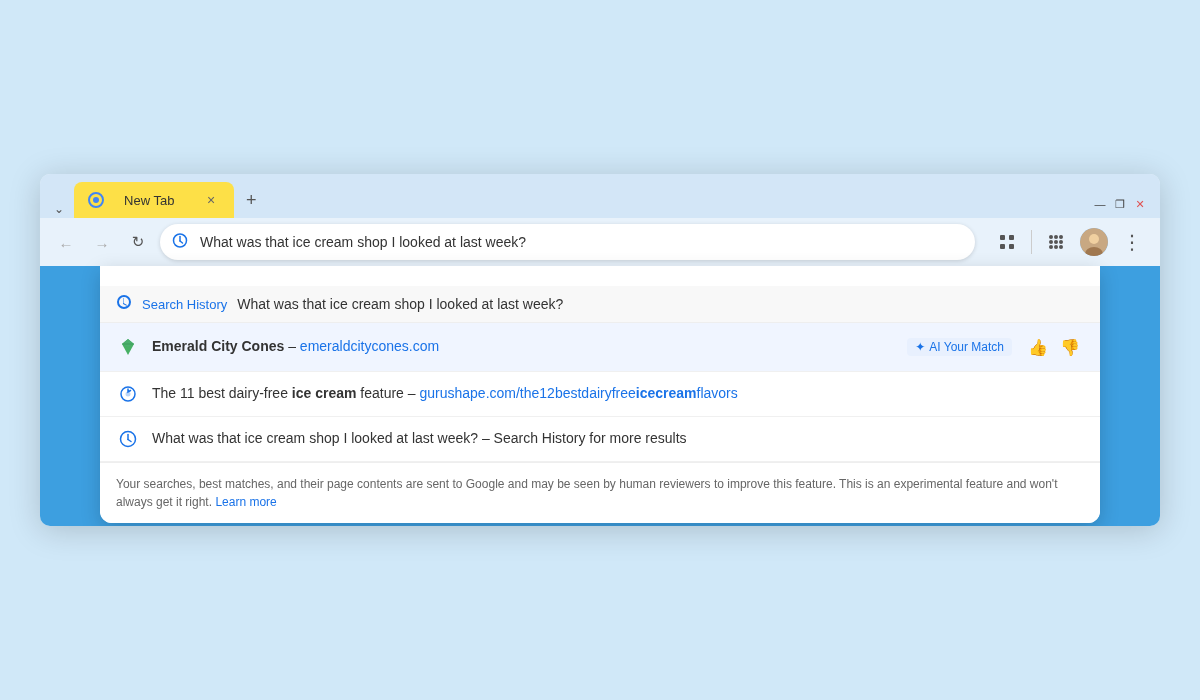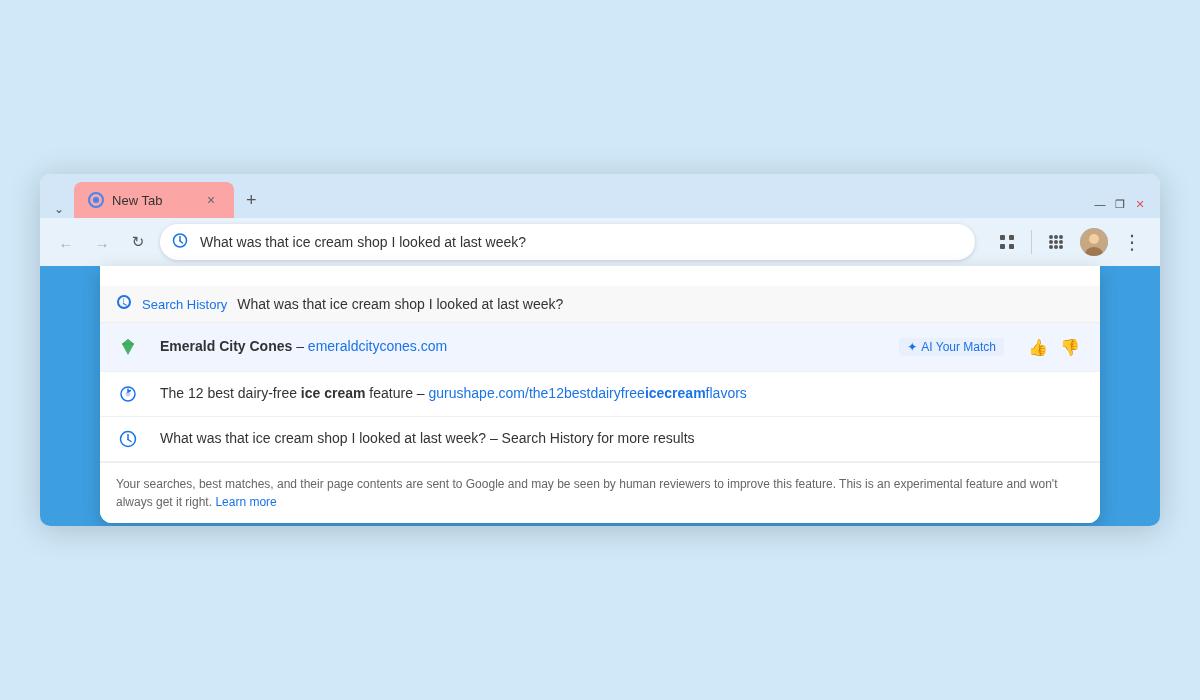--- a/index.html
+++ b/index.html
@@ -40,26 +40,26 @@
     }
 
     .tab-arrow {
       font-size: 12px;
       color: #555;
       cursor: pointer;
       padding: 2px;
     }
 
     .tab {
-      background: #fca5a5;
+      background: #fde047;
       border-radius: 8px 8px 0 0;
       padding: 6px 14px;
       display: flex;
       align-items: center;
-      gap: 8px;
+      gap: 20px;
       height: 36px;
       min-width: 160px;
       position: relative;
     }
 
     .tab-favicon {
       width: 16px;
       height: 16px;
       display: flex;
       align-items: center;
@@ -255,21 +255,21 @@
       font-size: 14px;
       color: #333;
       flex: 1;
     }
 
     
     .dropdown-result {
       display: flex;
       align-items: center;
       padding: 10px 16px;
-      gap: 20px;
+      gap: 12px;
       cursor: pointer;
       border-bottom: 1px solid #f0f0f0;
     }
     .dropdown-result.highlighted { background: #f0f5ff; }
 
     .result-icon {
       width: 24px;
       height: 24px;
       display: flex;
       align-items: center;
@@ -486,21 +486,21 @@
 
       <div class="dropdown-result">
         <div class="result-icon">
           <svg width="20" height="20" viewBox="0 0 20 20">
             <circle cx="10" cy="10" r="7" fill="none" stroke="#1a73e8" stroke-width="1.5"></circle>
             <path d="M10 5v3l2.5-1.5" fill="none" stroke="#1a73e8" stroke-width="1.5" stroke-linecap="round"></path>
             <circle cx="10" cy="10" r="2.5" fill="#1a73e8" opacity="0.3"></circle>
           </svg>
         </div>
         <div class="result-text">
-          <span>The 12 best dairy-free </span><strong>ice cream</strong><span> feature – </span><a class="link">gurushape.com/the12bestdairyfree<strong>icecream</strong>flavors</a>
+          <span>The 11 best dairy-free </span><strong>ice cream</strong><span> feature – </span><a class="link">gurushape.com/the12bestdairyfree<strong>icecream</strong>flavors</a>
         </div>
       </div>
 
       <div class="dropdown-result">
         <div class="result-icon">
           <svg width="18" height="18" viewBox="0 0 18 18">
             <circle cx="9" cy="9" r="7.5" fill="none" stroke="#1a73e8" stroke-width="1.5"></circle>
             <line x1="9" y1="4.5" x2="9" y2="9.5" stroke="#1a73e8" stroke-width="1.5" stroke-linecap="round"></line>
             <line x1="9" y1="9.5" x2="12" y2="11.5" stroke="#1a73e8" stroke-width="1.5" stroke-linecap="round"></line>
           </svg>

